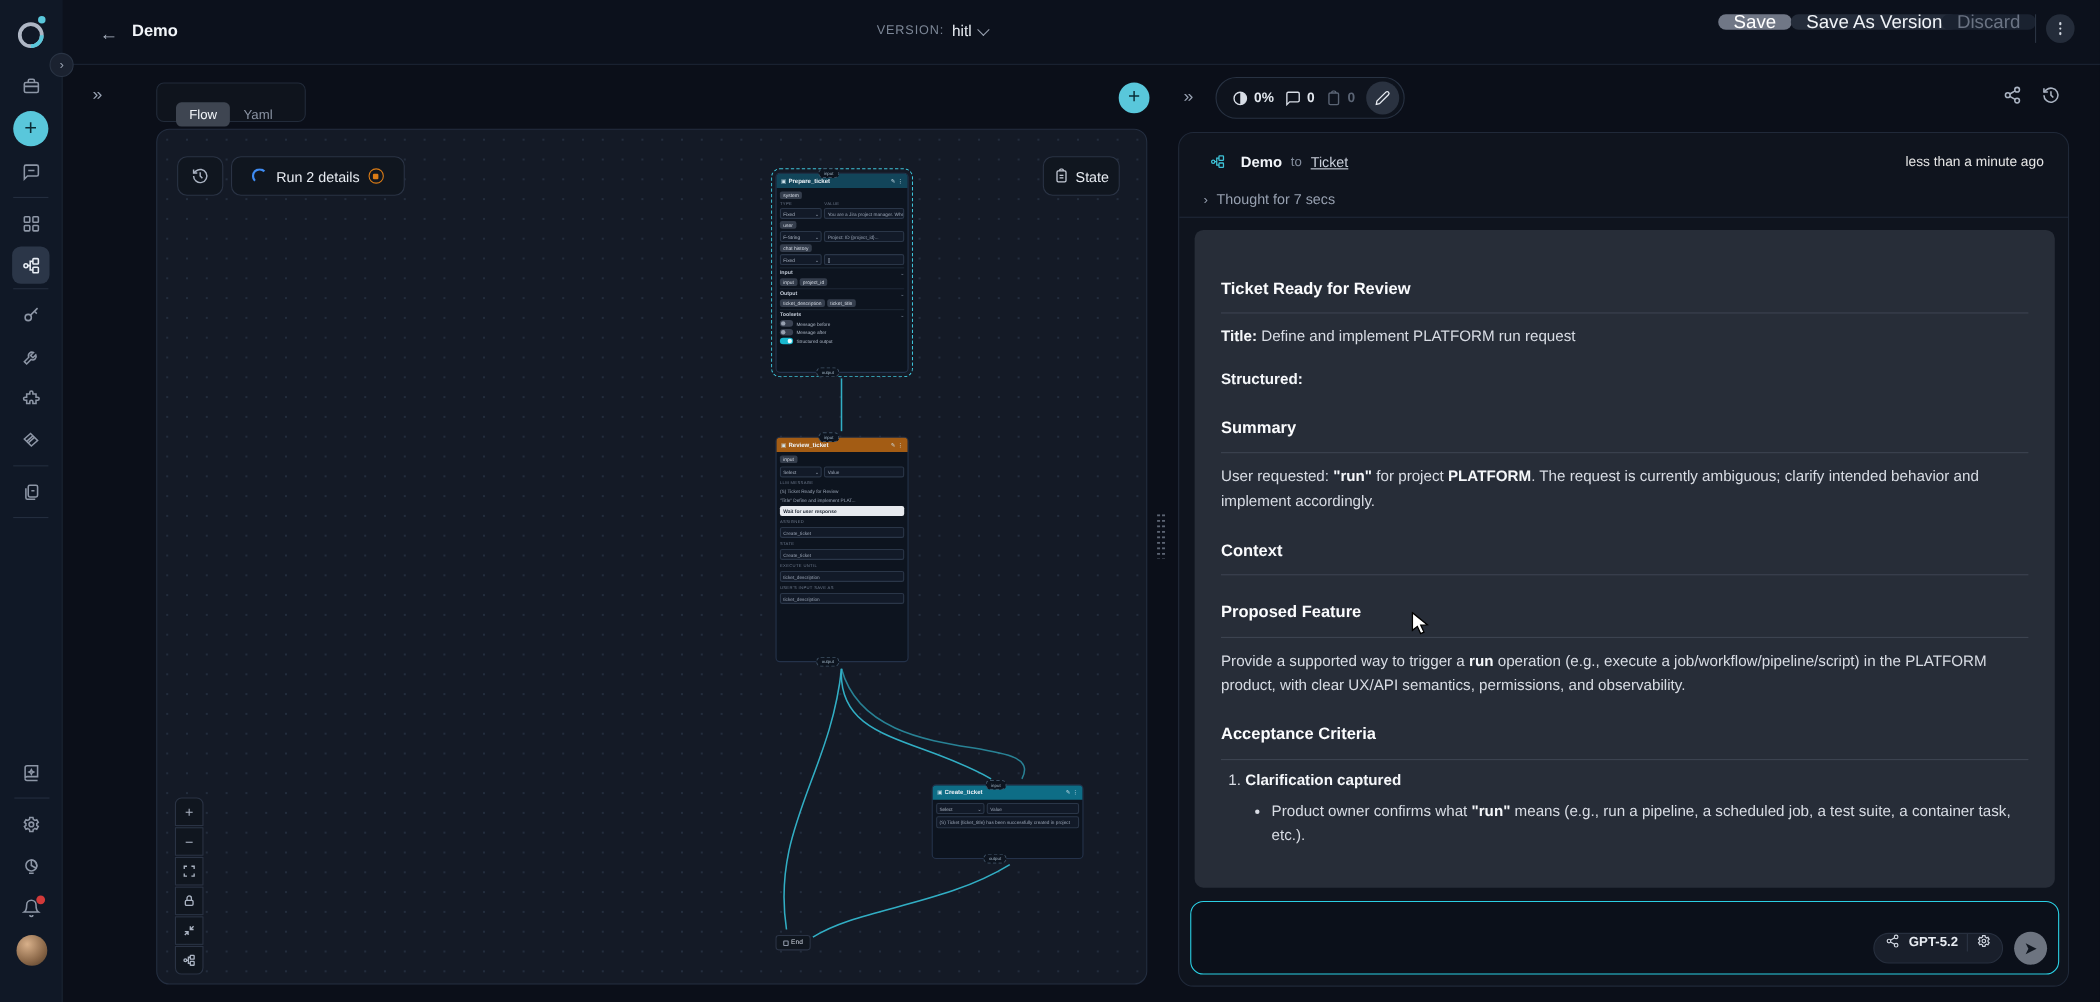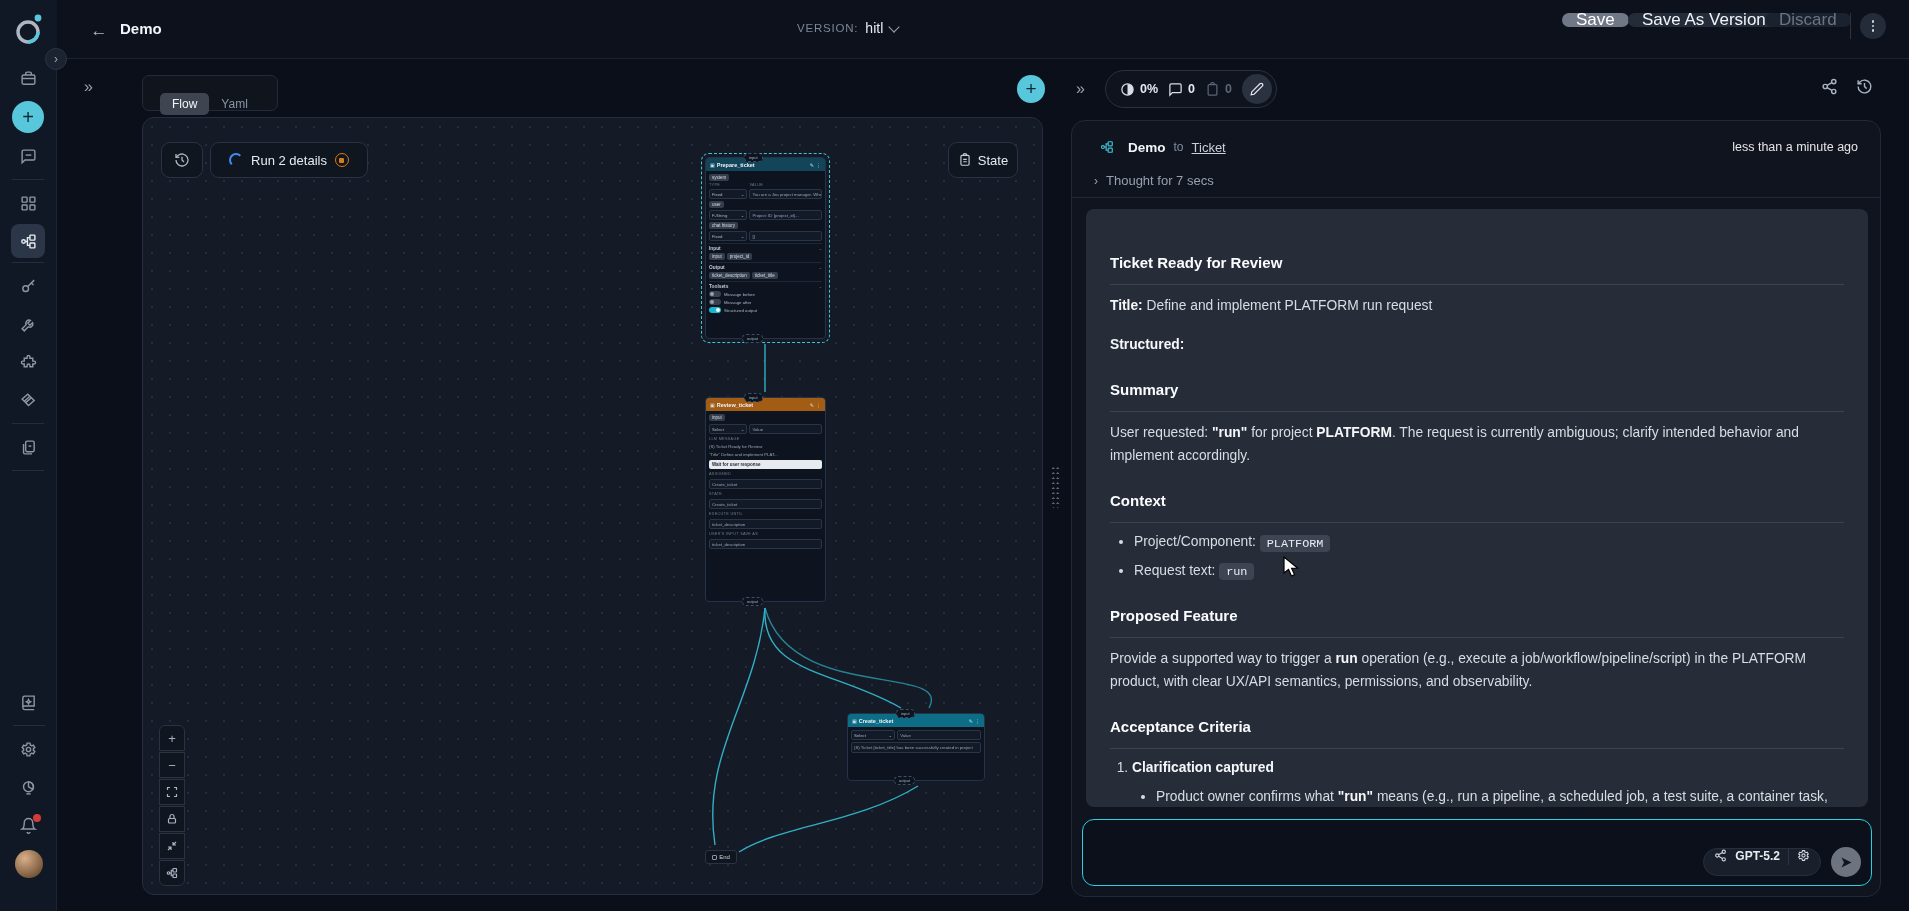--- a/index.html
+++ b/index.html
@@ -541,24 +541,20 @@
   </div>
   <div id="msg-divider"></div>
 
   <div id="doc-card">
     <h3>Ticket Ready for Review</h3>
     <p><span class="rich-b">Title:</span><span> Define and implement PLATFORM run request</span></p>
     <p><span class="rich-b">Structured:</span></p>
     <h3>Summary</h3>
     <p><span>User requested: </span><span class="rich-b">"run"</span><span> for project </span><span class="rich-b">PLATFORM</span><span>. The request is currently ambiguous; clarify intended behavior and implement accordingly.</span></p>
     <h3>Context</h3>
-    <ul>
-      <li><span>Project/Component:  </span><span class="rich-code">PLATFORM</span></li>
-      <li><span>Request text:  </span><span class="rich-code">run</span></li>
-    </ul>
     <h3>Proposed Feature</h3>
     <p><span>Provide a supported way to trigger a </span><span class="rich-b">run</span><span> operation (e.g., execute a job/workflow/pipeline/script) in the PLATFORM product, with clear UX/API semantics, permissions, and observability.</span></p>
     <h3>Acceptance Criteria</h3>
     <ol>
       <li>
         <span><span class="rich-b">Clarification captured</span></span>
         <ul>
           <li><span>Product owner confirms what </span><span class="rich-b">"run"</span><span> means (e.g., run a pipeline, a scheduled job, a test suite, a container task, etc.).</span></li>
 
         </ul>

